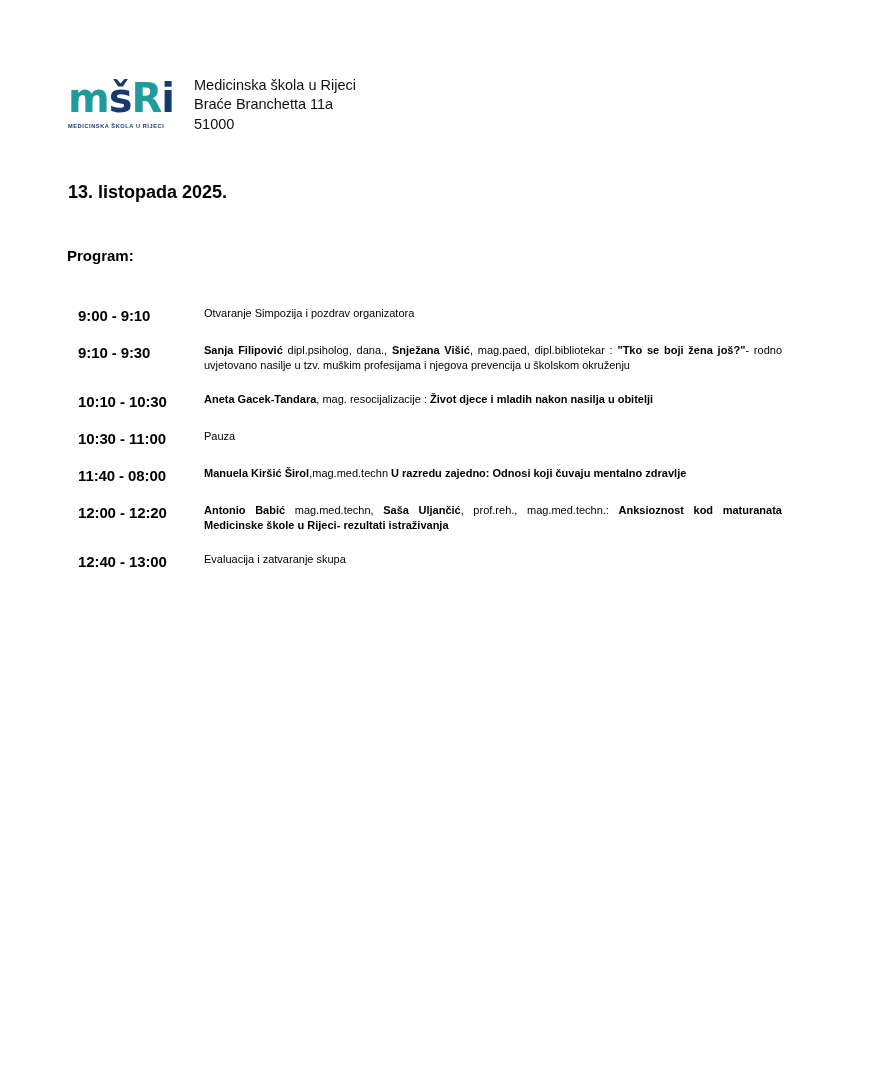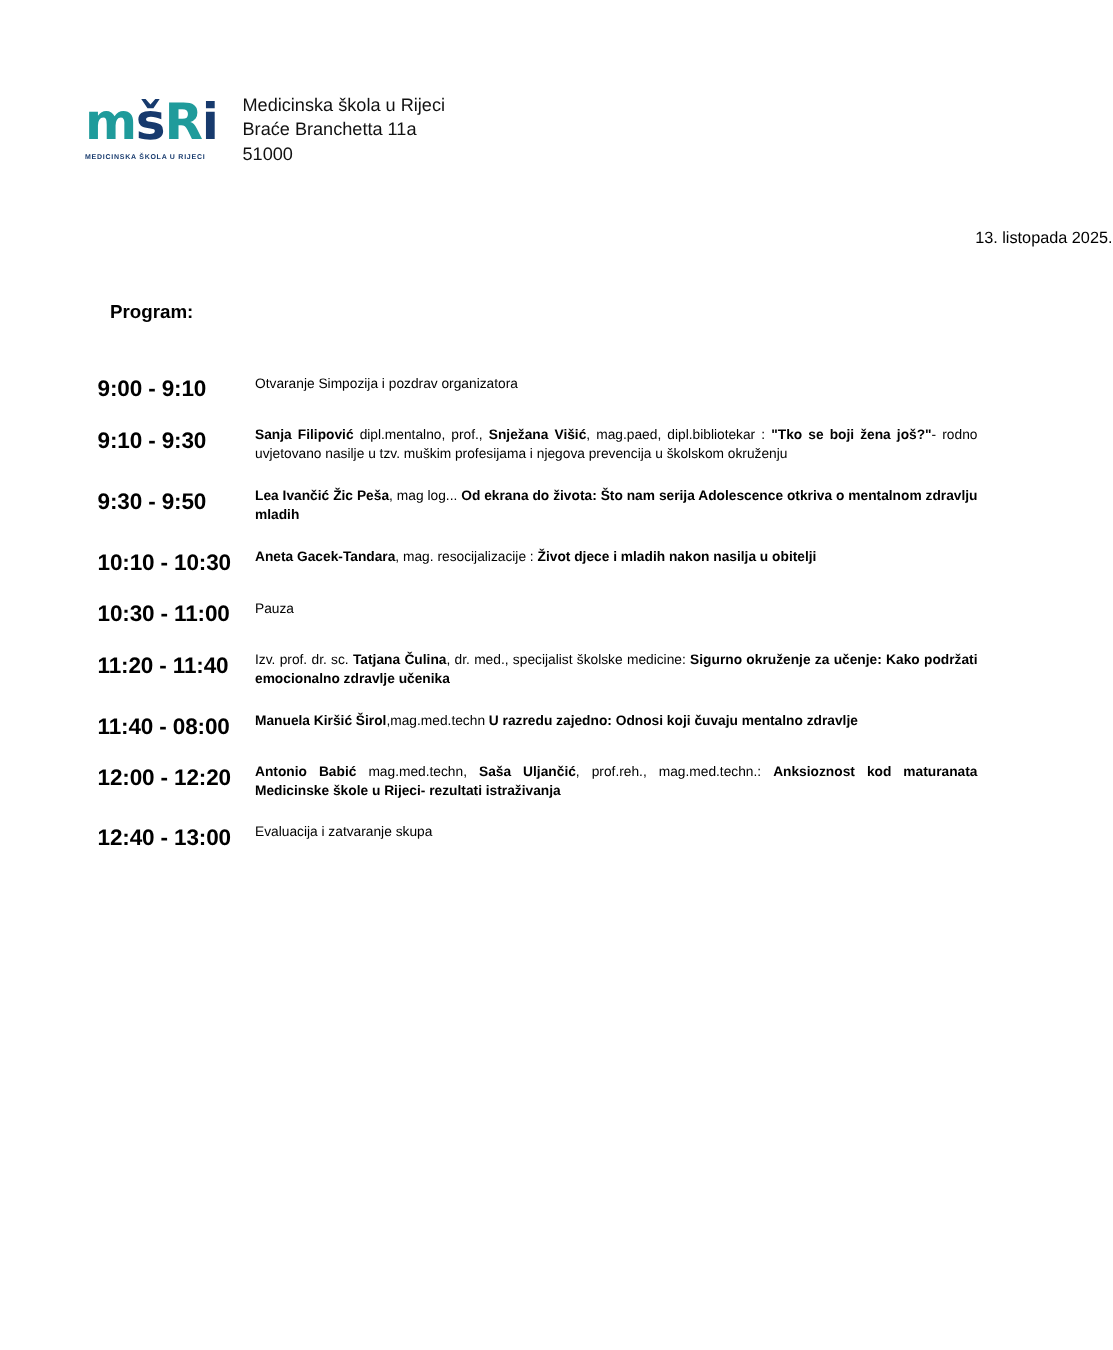--- a/index.html
+++ b/index.html
@@ -65,44 +65,43 @@
   .title-block {
     padding: 42px 0 0 68px;
   }
   .doc-title {
     font-size: 22.5px;
     font-weight: 700;
     letter-spacing: -0.2px;
     line-height: 1.15;
   }
   .doc-date {
-    font-size: 13px;
-    font-weight: 400;
+    font-size: 18px;
+    font-weight: 700;
     margin-top: 6px;
-    text-align: right;
   }
   .program-label {
-    padding: 44px 0 0 88px;
+    padding: 44px 0 0 67px;
     font-size: 15px;
     font-weight: 700;
   }
 
   
   .schedule {
     margin: 42px 0 0 0;
     padding: 0 108px 0 78px;
   }
   .row {
     display: flex;
     align-items: flex-start;
     margin-bottom: 19px;
   }
   .time {
     flex: 0 0 126px;
-    font-size: 18px;
+    font-size: 15px;
     font-weight: 700;
     padding-top: 1px;
     white-space: nowrap;
     letter-spacing: -0.1px;
   }
   .desc {
     flex: 1 1 auto;
     font-size: 11px;
     line-height: 1.36;
     text-align: justify;
@@ -137,37 +136,29 @@
 
   <div class="program-label">Program:</div>
 
   <div class="schedule">
       <div class="row">
         <div class="time">9:00 - 9:10</div>
         <div class="desc nojust"><span class="n">Otvaranje Simpozija i pozdrav organizatora</span></div>
       </div>
       <div class="row">
         <div class="time">9:10 - 9:30</div>
-        <div class="desc"><span class="b">Sanja  Filipović</span><span class="n"> dipl.mentalno, prof., </span><span class="b">Snježana Višić</span><span class="n">, mag.paed, dipl.bibliotekar : </span><span class="b">"Tko se boji žena još?"</span><span class="n">- rodno uvjetovano nasilje u tzv. muškim profesijama i njegova prevencija u školskom okruženju</span></div>
-      </div>
-      <div class="row">
-        <div class="time">9:30 - 9:50</div>
-        <div class="desc"><span class="b">Lea Ivančić Žic Peša</span><span class="n">, mag log... </span><span class="b">Od ekrana do života: Što nam serija Adolescence otkriva o mentalnom zdravlju mladih</span></div>
+        <div class="desc"><span class="b">Sanja  Filipović</span><span class="n"> dipl.psiholog, dana., </span><span class="b">Snježana Višić</span><span class="n">, mag.paed, dipl.bibliotekar : </span><span class="b">"Tko se boji žena još?"</span><span class="n">- rodno uvjetovano nasilje u tzv. muškim profesijama i njegova prevencija u školskom okruženju</span></div>
       </div>
       <div class="row">
         <div class="time">10:10 - 10:30</div>
         <div class="desc"><span class="b">Aneta Gacek-Tandara</span><span class="n">, mag. resocijalizacije : </span><span class="b">Život djece i mladih nakon nasilja u obitelji</span></div>
       </div>
       <div class="row">
         <div class="time">10:30 - 11:00</div>
         <div class="desc nojust"><span class="n">Pauza</span></div>
-      </div>
-      <div class="row">
-        <div class="time">11:20 - 11:40</div>
-        <div class="desc"><span class="n">Izv. prof. dr. sc. </span><span class="b">Tatjana Čulina</span><span class="n">, dr. med., specijalist školske medicine: </span><span class="b">Sigurno okruženje za učenje: Kako podržati emocionalno zdravlje učenika</span></div>
       </div>
       <div class="row">
         <div class="time">11:40 - 08:00</div>
         <div class="desc"><span class="b">Manuela Kiršić Širol</span><span class="n">,mag.med.techn </span><span class="b">U razredu zajedno: Odnosi koji čuvaju mentalno zdravlje</span></div>
       </div>
       <div class="row">
         <div class="time">12:00 - 12:20</div>
         <div class="desc"><span class="b">Antonio Babić</span><span class="n"> mag.med.techn, </span><span class="b">Saša Uljančić</span><span class="n">, prof.reh., mag.med.techn.: </span><span class="b">Anksioznost kod maturanata Medicinske škole u Rijeci- rezultati istraživanja</span></div>
       </div>
       <div class="row">

